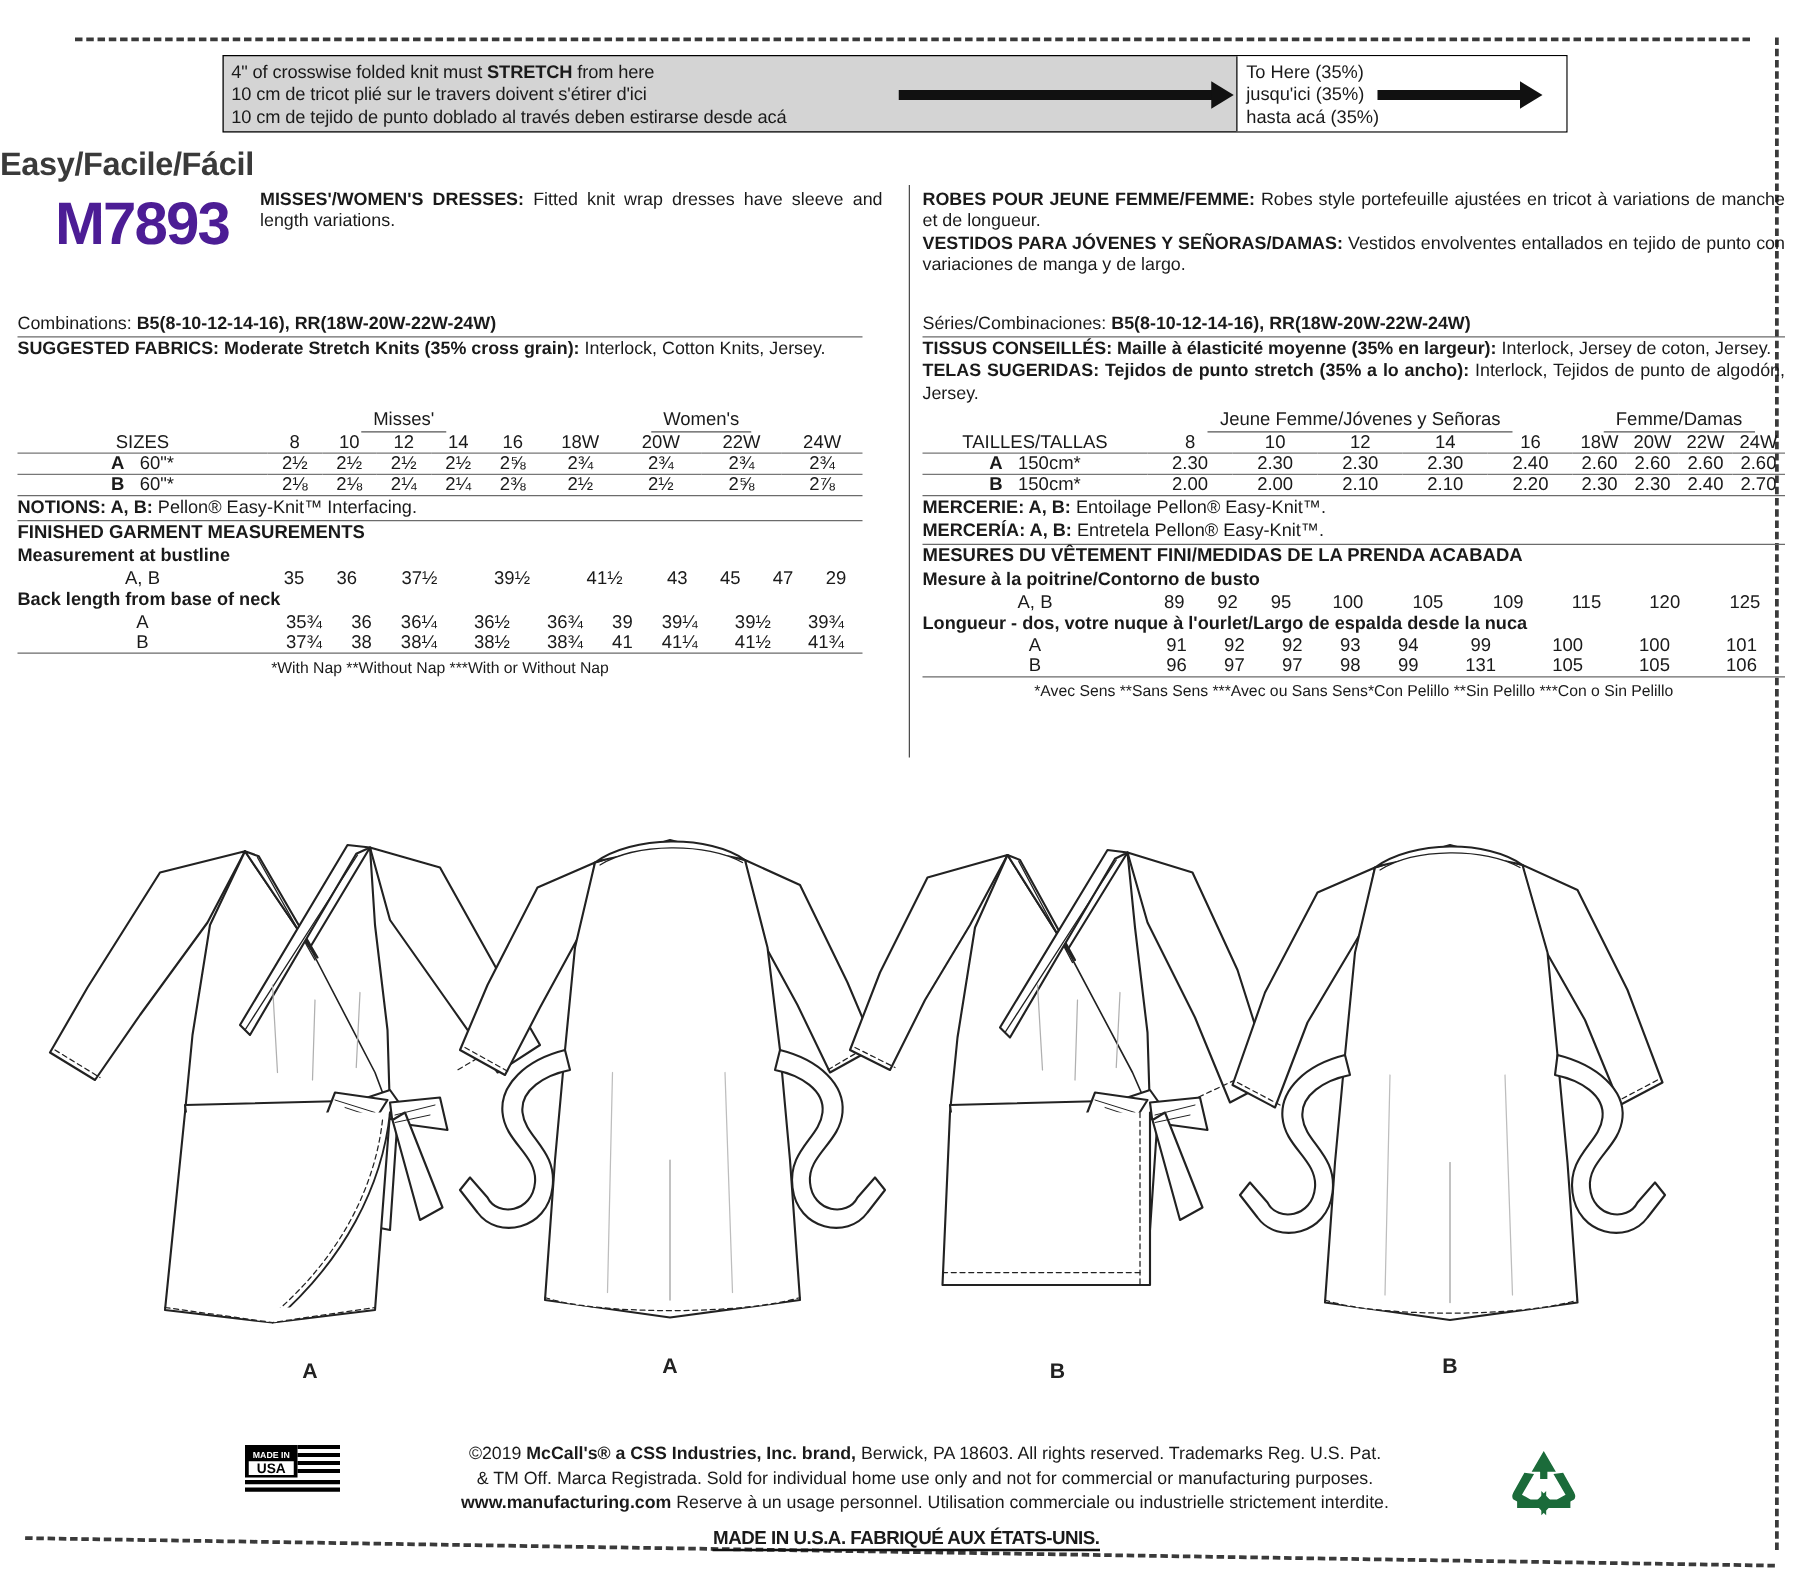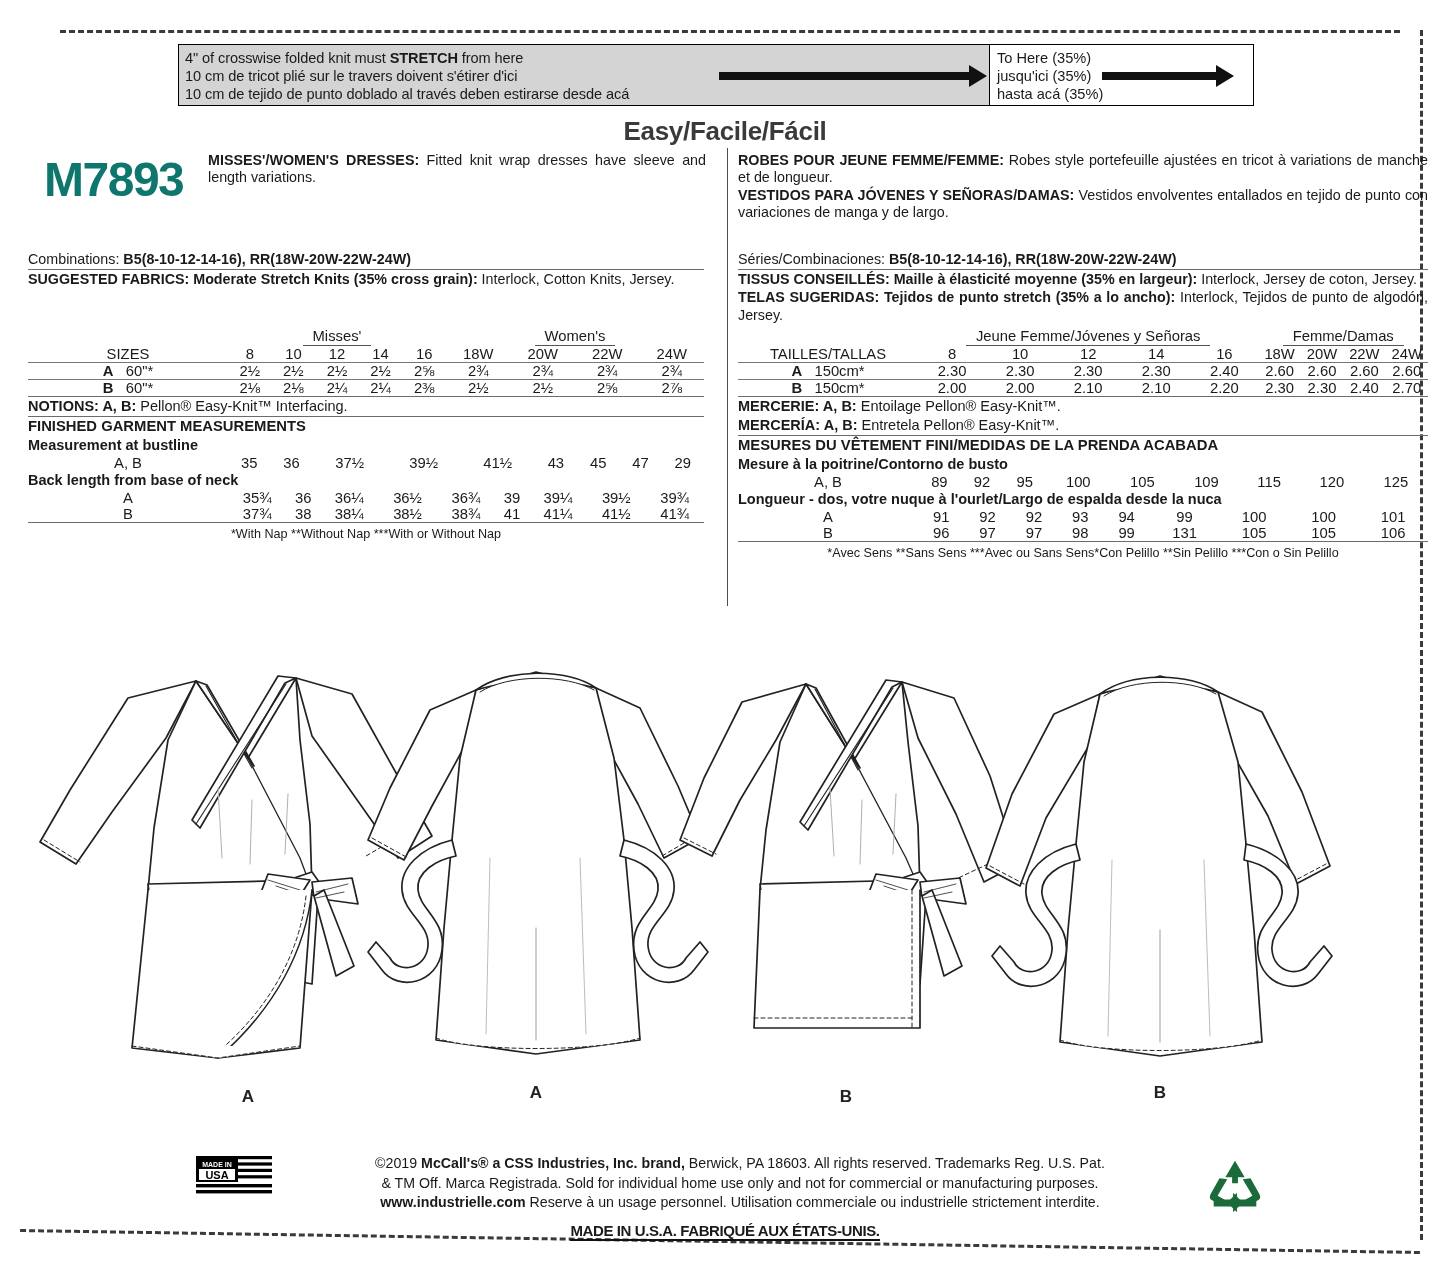--- a/index.html
+++ b/index.html
@@ -93,35 +93,34 @@
     right: -16px; top: -7px;
     border-top: 11px solid transparent;
     border-bottom: 11px solid transparent;
     border-left: 18px solid #111;
   }
 
   
   #easy-title {
     position: absolute;
     left: 0; right: 0; top: 116px;
-    text-align: center;
     font-size: 26px;
     font-weight: bold;
     color: #3a3a3a;
     letter-spacing: -0.3px;
   }
 
   
   #pattern-number {
     position: absolute;
     left: 44px; top: 152px;
     font-size: 48px;
     font-weight: bold;
     letter-spacing: -1.5px;
-    color: #0f766e;
+    color: #4c1d95;
   }
 
   
   .col {
     position: absolute;
     top: 152px;
   }
   #col-left  { left: 208px; width: 498px; }
   #col-right { left: 738px; width: 690px; }
 
@@ -138,21 +137,21 @@
     left: 727px; top: 148px;
     width: 1.4px; height: 458px;
     background: #4d4d4d;
   }
 
   
   .tblock {
     position: absolute;
     font-size: 14.3px;
   }
-  #tbl-left  { left: 28px;  top: 250px; width: 676px; }
+  #tbl-left  { left: 14px;  top: 250px; width: 676px; }
   #tbl-right { left: 738px; top: 250px; width: 690px; }
 
   .rowline {
     border-top: 1.1px solid #6b6b6b;
   }
   .combo {
     font-size: 14.3px;
     line-height: 18px;
     padding-bottom: 1px;
   }
@@ -689,21 +688,21 @@
     <rect x="0" y="28" width="76" height="3.4" fill="#000"></rect>
     <rect x="0" y="34" width="76" height="3.4" fill="#000"></rect>
   </svg>
 
   <div id="footer-text">
     <div>
       <span>©2019 </span><b>McCall's® a CSS Industries, Inc. brand,</b><span> Berwick, PA 18603. All rights reserved. Trademarks Reg. U.S. Pat.</span>
     </div>
     <div>&amp; TM Off. Marca Registrada. Sold for individual home use only and not for commercial or manufacturing purposes.</div>
     <div>
-      <b>www.industrielle.com</b><span>  Reserve à un usage personnel. Utilisation commerciale ou industrielle strictement interdite.</span>
+      <b>www.manufacturing.com</b><span>  Reserve à un usage personnel. Utilisation commerciale ou industrielle strictement interdite.</span>
     </div>
   </div>
 
   <svg id="recycle" viewBox="0 0 64 64">
     <g fill="#1b6b3a">
       <path d="M32 5 L42 22 L35 22 L35 28 L29 28 L29 22 L22 22 Z"></path>
       <path d="M24 24 L14 41 L21 45 L18 51 L7 45 Q5 43 7 39 L16 23 Z"></path>
       <path d="M40 24 L50 41 L43 45 L46 51 L57 45 Q59 43 57 39 L48 23 Z"></path>
       <path d="M10 45 L30 45 L30 38 L40 48 L30 58 L30 52 L10 52 Z"></path>
       <path d="M54 45 L34 45 L34 38 L24 48 L34 58 L34 52 L54 52 Z"></path>

